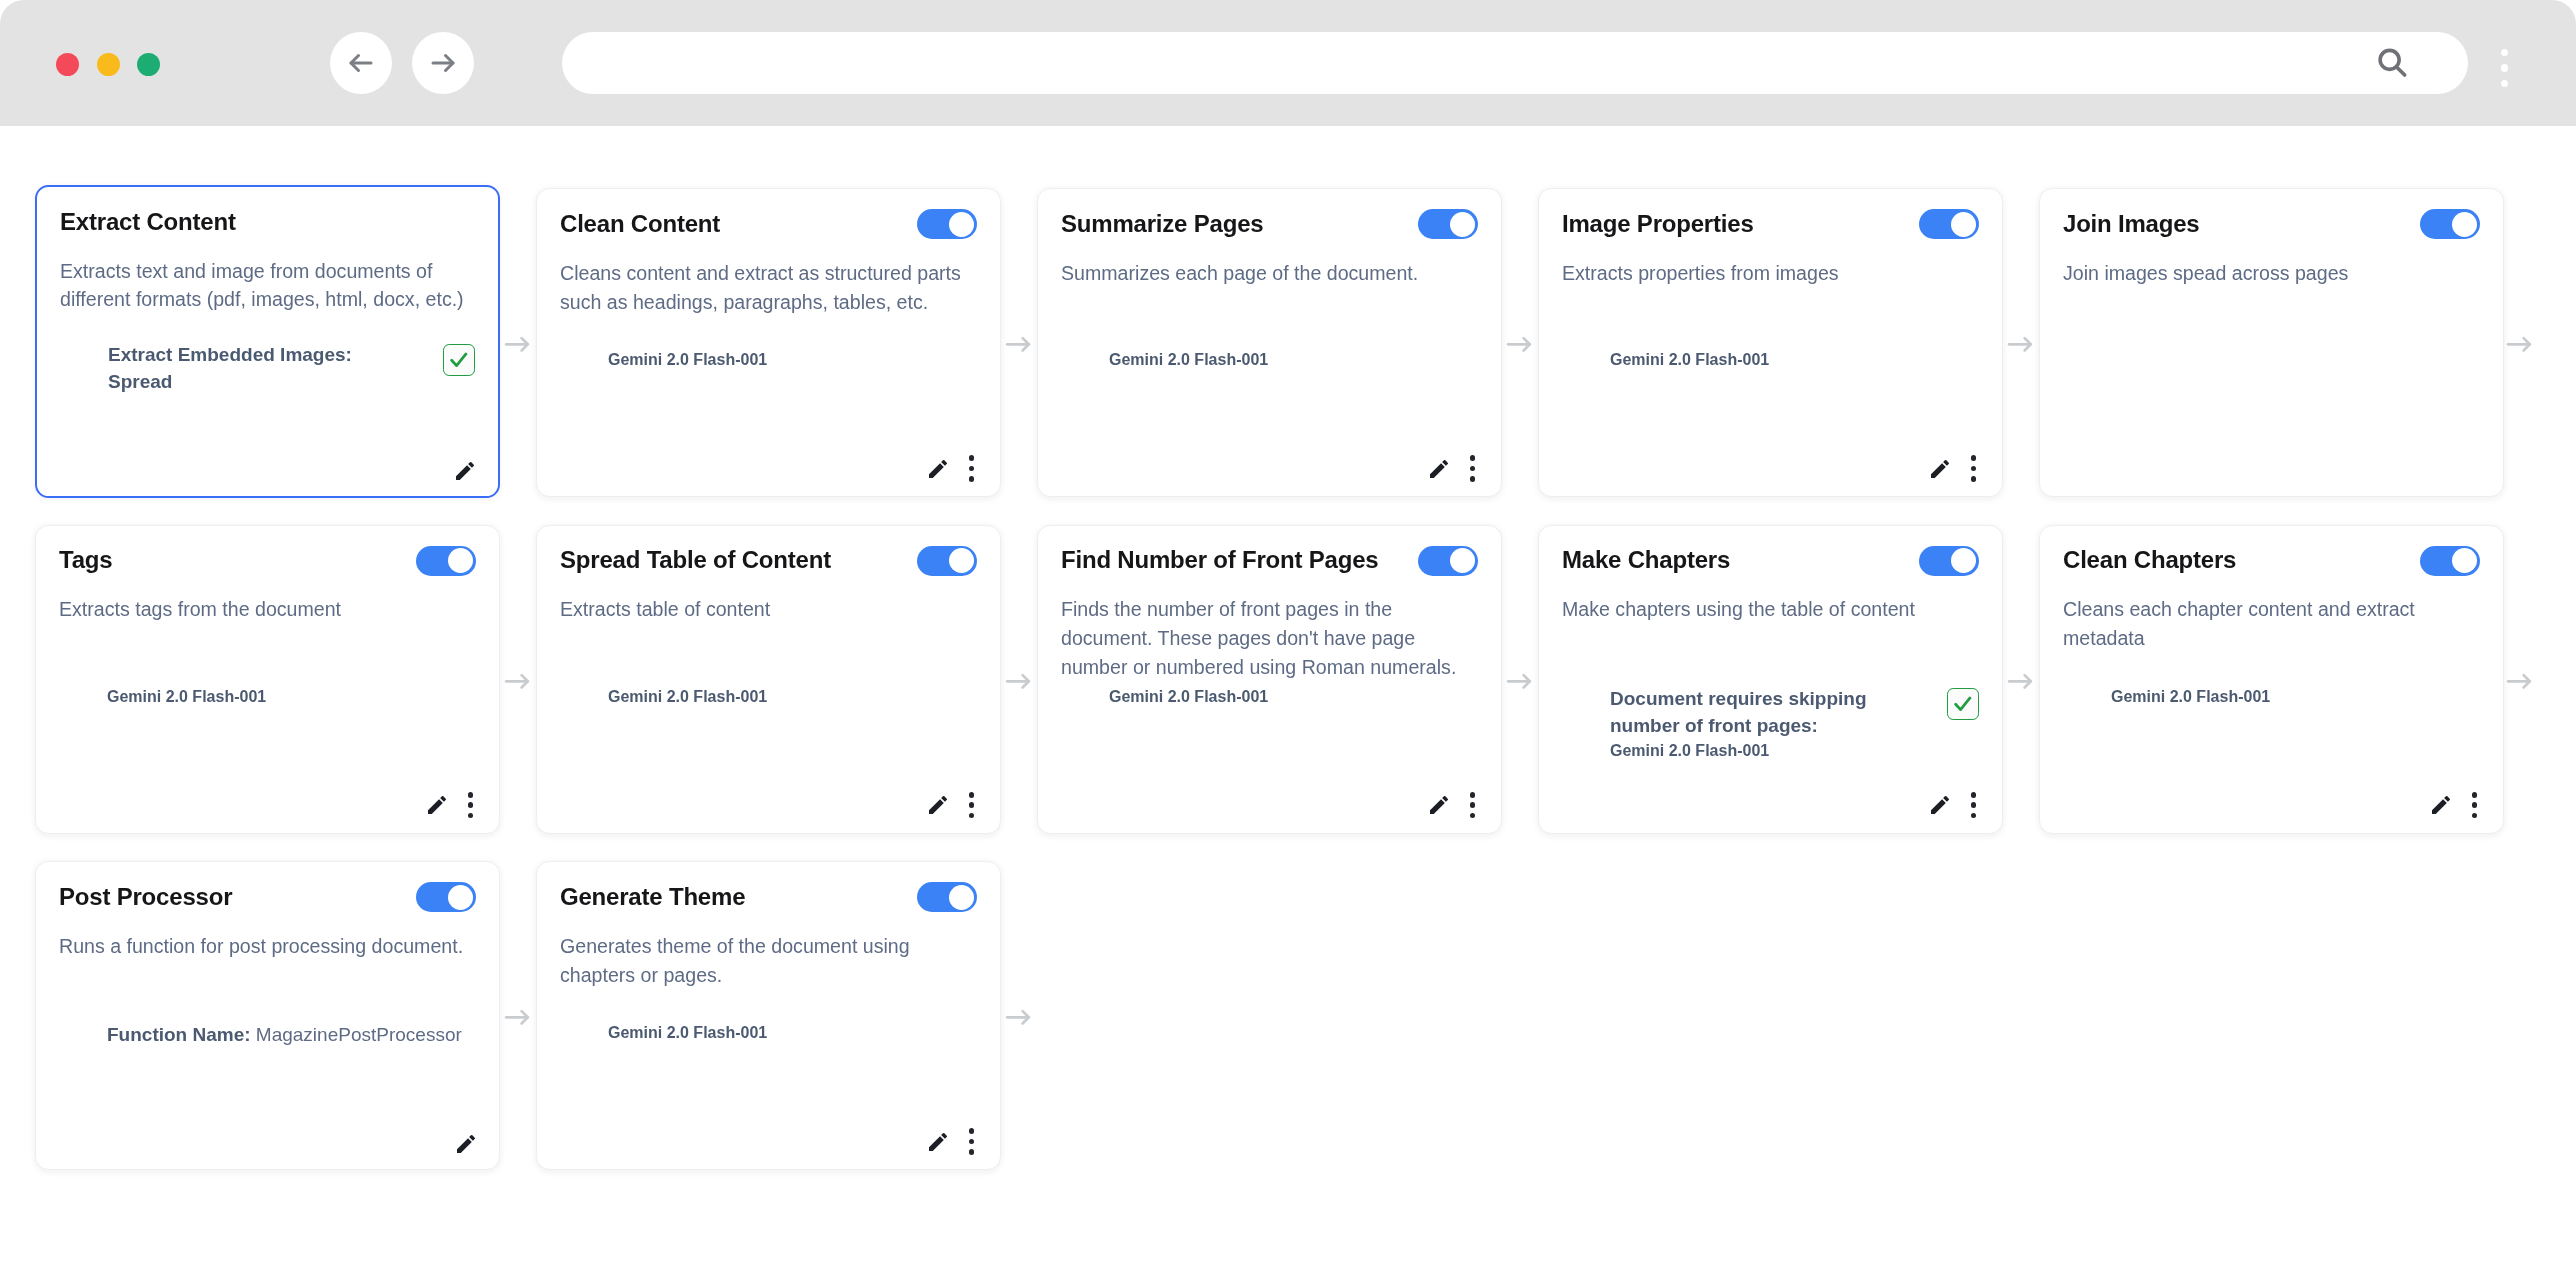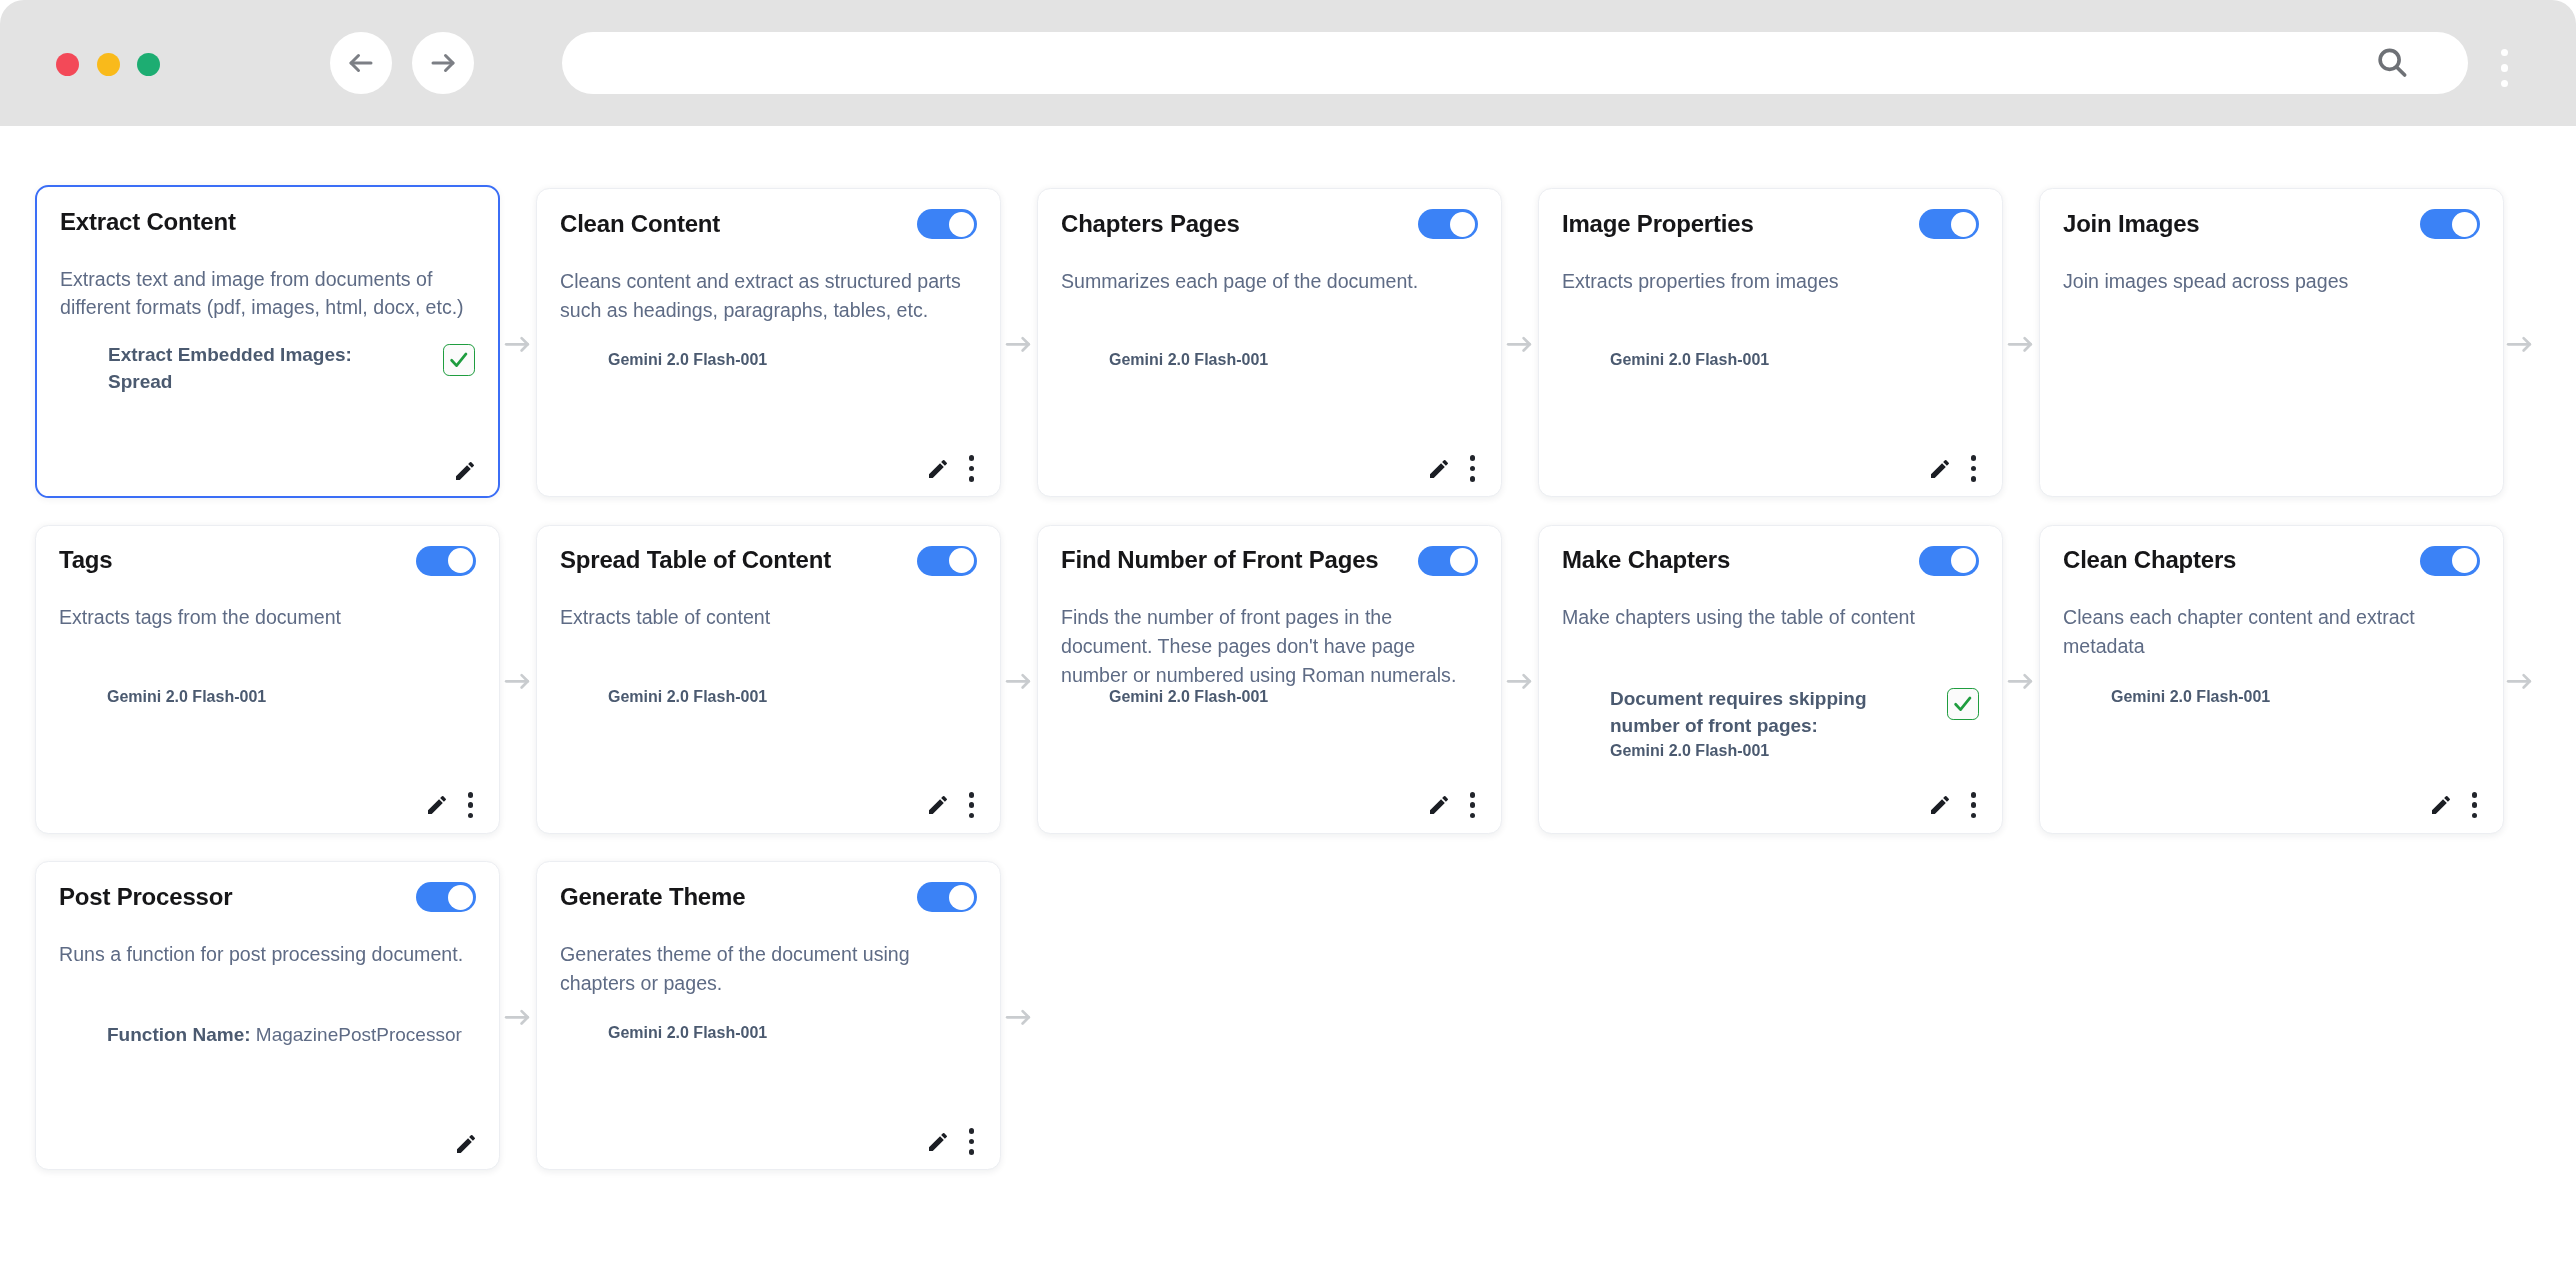--- a/index.html
+++ b/index.html
@@ -153,21 +153,21 @@
   }
   .toggle .knob {
     position: absolute;
     right: 2.6px; top: 2.6px;
     width: 25px; height: 25px;
     border-radius: 50%;
     background: #ffffff;
   }
 
   .card-desc {
-    margin-top: 26px;
+    margin-top: 18px;
     font-size: 19.6px;
     line-height: 1.48;
     color: #5e6b85;
     max-width: 422px;
   }
 
   .card-body {
     position: absolute;
     left: 23px;
     right: 23px;
@@ -352,21 +352,21 @@
           <span>
             <svg viewBox="0 0 27 20" fill="none" stroke="#c9cccf" stroke-width="2.6" stroke-linecap="round" stroke-linejoin="round">
               <line x1="2" y1="10" x2="23" y2="10"></line>
               <polyline points="17,4 23,10 17,16"></polyline>
             </svg>
           </span>
         </div>
         <div class="cell">
           <div class="card">
             <div class="card-head">
-              <div class="card-title">Chapters Pages</div>
+              <div class="card-title">Summarize Pages</div>
               <div class="toggle">
                 <span class="knob"></span>
               </div>
             </div>
             <div class="card-desc">Summarizes each page of the document.</div>
             <div class="card-body">
               <div class="meta-row">
                 <div class="meta-text">
                   <div class="model-name">Gemini 2.0 Flash-001</div>
                 </div>

